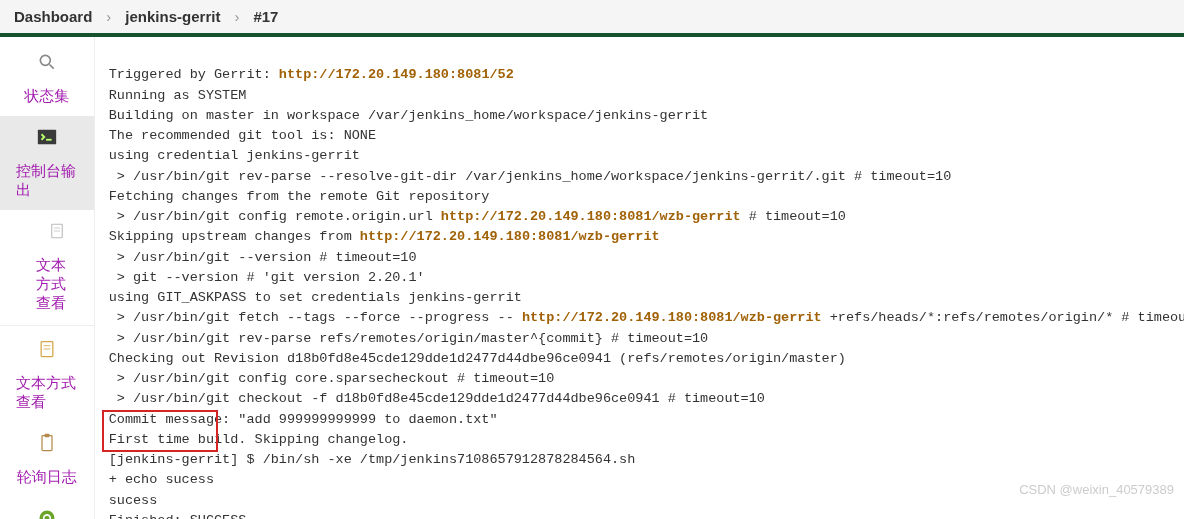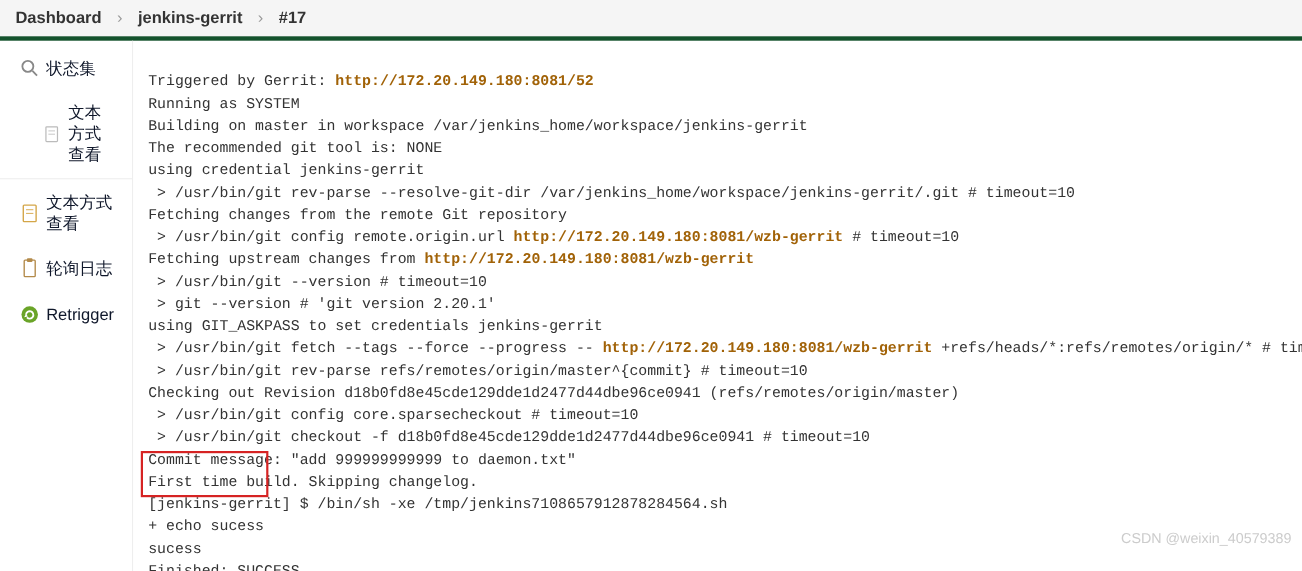--- a/index.html
+++ b/index.html
@@ -2,21 +2,21 @@
 <html><head>
 <meta charset="utf-8">
 <style>
   * { box-sizing: border-box; margin: 0; padding: 0; }
   body { font-family: "Helvetica Neue", Arial, sans-serif; font-size: 14px; color: #333; background: #fff; width: 1184px; }
   .breadcrumb { background: #f5f5f5; border-bottom: 4px solid #14532d; padding: 8px 14px; display: flex; align-items: center; gap: 14px; font-size: 15px; }
   .breadcrumb a { color: #333; text-decoration: none; font-weight: 600; }
   .breadcrumb .sep { color: #999; }
   .layout { display: flex; }
   .sidebar { width: 310px; border-right: 1px solid #eee; padding-top: 4px; }
-  .side-item { display: flex; align-items: center; gap: 4px; padding: 10px 16px; color: #0f172a; cursor: pointer; font-size: 15px; }
+  .side-item { display: flex; align-items: center; gap: 14px; padding: 10px 16px; color: #a21caf; cursor: pointer; font-size: 15px; flex-direction: column; }
   .side-item.active { background: #e9e9e9; font-weight: 500; }
   .side-item.nested { padding-left: 36px; }
   .side-sep { border: none; border-top: 1px solid #eee; margin: 2px 0; }
   .icon { width: 22px; height: 22px; display: inline-flex; align-items: center; justify-content: center; flex-shrink: 0; }
   .console { flex: 1; padding: 8px 8px 30px 14px; font-family: "Courier New", monospace; font-size: 13.5px; line-height: 1.5; color: #333; white-space: pre; position: relative; }
   .console a { color: #a16207; text-decoration: none; font-weight: bold; }
   .highlight-box { border: 2px solid #d62323; position: absolute; }
   .watermark { position: fixed; right: 10px; bottom: 22px; color: #ccc; font-size: 13px; font-family: Arial, sans-serif; }
 </style>
 </head>
@@ -37,20 +37,30 @@
       <span class="icon">
           <svg viewBox="0 0 24 24" width="20" height="20">
             <circle cx="10" cy="10" r="6" stroke="#888" stroke-width="2" fill="none"></circle>
             <line x1="15" y1="15" x2="20" y2="20" stroke="#888" stroke-width="2"></line>
           </svg>
         </span>
       <span>状态集</span>
     </div>
 
 
+    <div class="side-item active">
+      <span class="icon">
+          <svg viewBox="0 0 24 24" width="22" height="22">
+            <rect x="2" y="4" width="20" height="16" rx="1" fill="#3a3a3a"></rect>
+            <polyline points="6,9 9,12 6,15" stroke="#b9ff6b" stroke-width="2" fill="none"></polyline>
+            <line x1="11" y1="15" x2="17" y2="15" stroke="#b9ff6b" stroke-width="2"></line>
+          </svg>
+        </span>
+      <span>控制台输出</span>
+    </div>
 
     <div class="side-item nested">
       <span class="icon">
           <svg viewBox="0 0 24 24" width="18" height="18">
             <rect x="5" y="3" width="14" height="18" rx="1" fill="#fff" stroke="#bbb" stroke-width="1.5"></rect>
             <line x1="8" y1="8" x2="16" y2="8" stroke="#bbb"></line>
             <line x1="8" y1="12" x2="16" y2="12" stroke="#bbb"></line>
           </svg>
         </span>
       <span>文本方式查看</span>
@@ -99,21 +109,21 @@
 
   <div class="console">
 <span>Triggered by Gerrit: </span><a href="#">http://172.20.149.180:8081/52</a>
 <span>Running as SYSTEM</span>
 <span>Building on master in workspace /var/jenkins_home/workspace/jenkins-gerrit</span>
 <span>The recommended git tool is: NONE</span>
 <span>using credential jenkins-gerrit</span>
 <span> &gt; /usr/bin/git rev-parse --resolve-git-dir /var/jenkins_home/workspace/jenkins-gerrit/.git # timeout=10</span>
 <span>Fetching changes from the remote Git repository</span>
 <span> &gt; /usr/bin/git config remote.origin.url </span><a href="#">http://172.20.149.180:8081/wzb-gerrit</a><span> # timeout=10</span>
-<span>Fetching upstream changes from </span><a href="#">http://172.20.149.180:8081/wzb-gerrit</a>
+<span>Skipping upstream changes from </span><a href="#">http://172.20.149.180:8081/wzb-gerrit</a>
 <span> &gt; /usr/bin/git --version # timeout=10</span>
 <span> &gt; git --version # 'git version 2.20.1'</span>
 <span>using GIT_ASKPASS to set credentials jenkins-gerrit</span>
 <span> &gt; /usr/bin/git fetch --tags --force --progress -- </span><a href="#">http://172.20.149.180:8081/wzb-gerrit</a><span> +refs/heads/*:refs/remotes/origin/* # timeout=10</span>
 <span> &gt; /usr/bin/git rev-parse refs/remotes/origin/master^{commit} # timeout=10</span>
 <span>Checking out Revision d18b0fd8e45cde129dde1d2477d44dbe96ce0941 (refs/remotes/origin/master)</span>
 <span> &gt; /usr/bin/git config core.sparsecheckout # timeout=10</span>
 <span> &gt; /usr/bin/git checkout -f d18b0fd8e45cde129dde1d2477d44dbe96ce0941 # timeout=10</span>
 <span>Commit message: "add 999999999999 to daemon.txt"</span>
 <span>First time build. Skipping changelog.</span>

